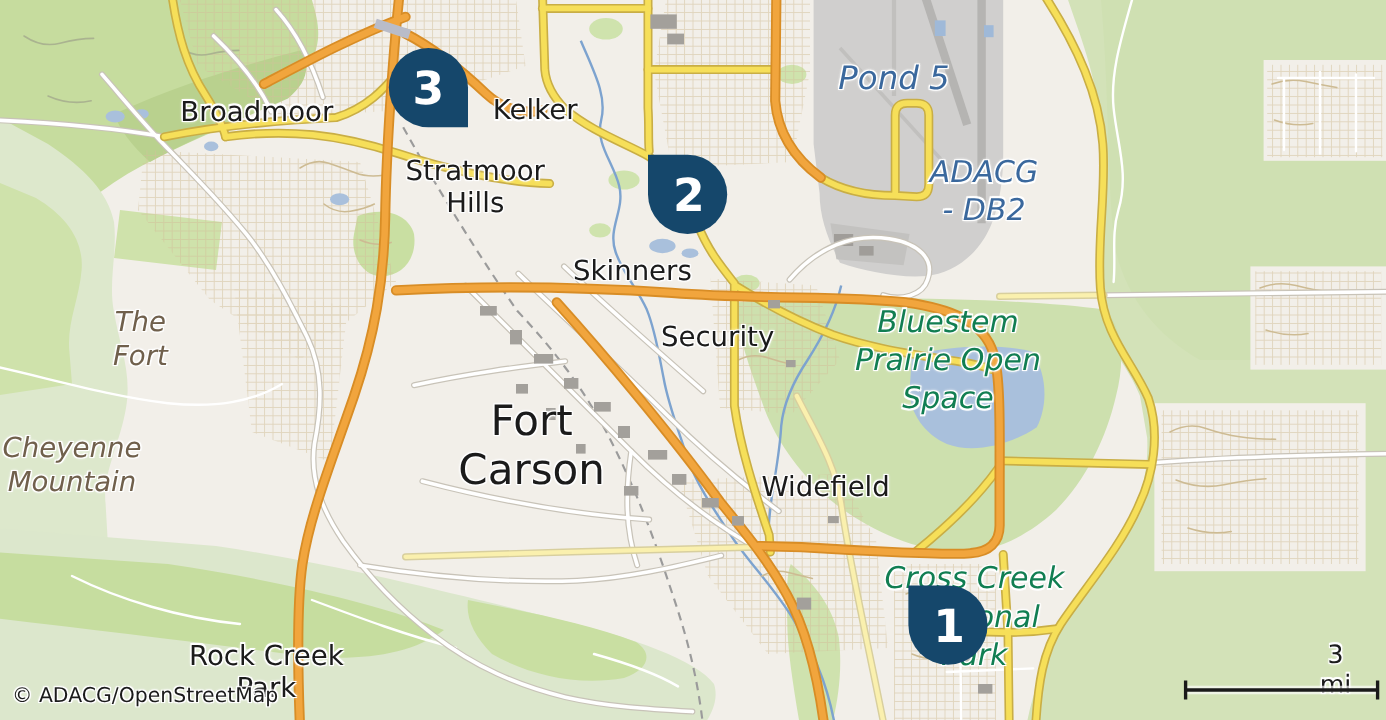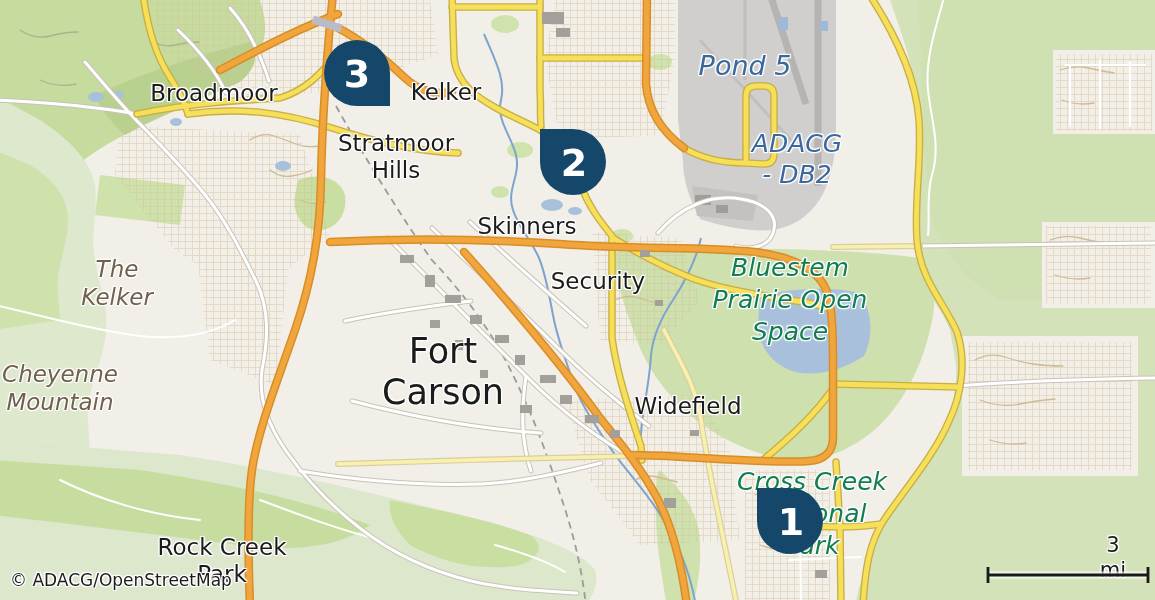--- a/index.html
+++ b/index.html
@@ -18,21 +18,21 @@
   .thin-w{stroke:#ffffff;stroke-width:2;fill:none;stroke-linecap:round;}
   .squig{stroke:#cdbb93;stroke-width:1.3;fill:none;stroke-linecap:round;}
   .fsquig{stroke:#aab390;stroke-width:1.3;fill:none;stroke-linecap:round;}
   
   .lbl{position:absolute;transform:translate(-50%,-50%);white-space:pre-line;text-align:center;
        color:#1b1b1b;line-height:1.18;z-index:5;
        text-shadow:0 0 3px #fff,0 0 3px #fff,1px 1px 0 #fff,-1px -1px 0 #fff,1px -1px 0 #fff,-1px 1px 0 #fff;}
   .place{font-size:23px;}
   .place-lg{font-size:35px;line-height:1.16;text-align:center;}
   .water-lbl{color:#3a689d;font-style:italic;font-size:27px;padding-left:40px;}
-  .water-sm{font-size:25px;line-height:1.24;}
+  .water-sm{font-size:25px;line-height:1.24;margin-left:23px;}
   .park-lbl{color:#117e52;font-style:italic;font-size:25px;line-height:1.27;}
   .mtn-lbl{color:#70604c;font-style:italic;font-size:23px;line-height:1.22;}
   .attr{transform:none;font-size:17px;white-space:nowrap;text-align:left;}
   .scale-lbl{font-size:21px;font-weight:500;}
   .overlay{z-index:8;}
   .mk-num{font-family:"DejaVu Sans",sans-serif;font-weight:bold;font-size:38px;fill:#ffffff;
           text-anchor:middle;}
 </style>
 </head>
 <body>
@@ -324,21 +324,21 @@
   <div class="lbl water-lbl" style="left:725px;top:66px">Pond 5</div>
   <div class="lbl water-lbl water-sm" style="left:777px;top:159px">ADACG
 - DB2</div>
   <div class="lbl park-lbl" style="left:790px;top:300px">Bluestem
 Prairie Open
 Space</div>
   <div class="lbl park-lbl" style="left:812px;top:514px">Cross Creek
 Regional
 Park</div>
   <div class="lbl mtn-lbl" style="left:117px;top:283px">The
-Kelker</div>
+Fort</div>
   <div class="lbl mtn-lbl" style="left:60px;top:388px">Cheyenne
 Mountain</div>
   <div class="lbl attr" style="left:10px;top:570px">© ADACG/OpenStreetMap</div>
   <div class="lbl scale-lbl" style="left:1113px;top:558px">3 mi</div>
 
   <svg class="overlay" width="1155" height="600" viewBox="0 0 1155 600">
 
     <g>
       <path d="M988,575 H1148" stroke="#ffffff" stroke-width="7" opacity="0.65"></path>
       <path d="M988,575 H1148" stroke="#1a1a1a" stroke-width="2.8"></path>

